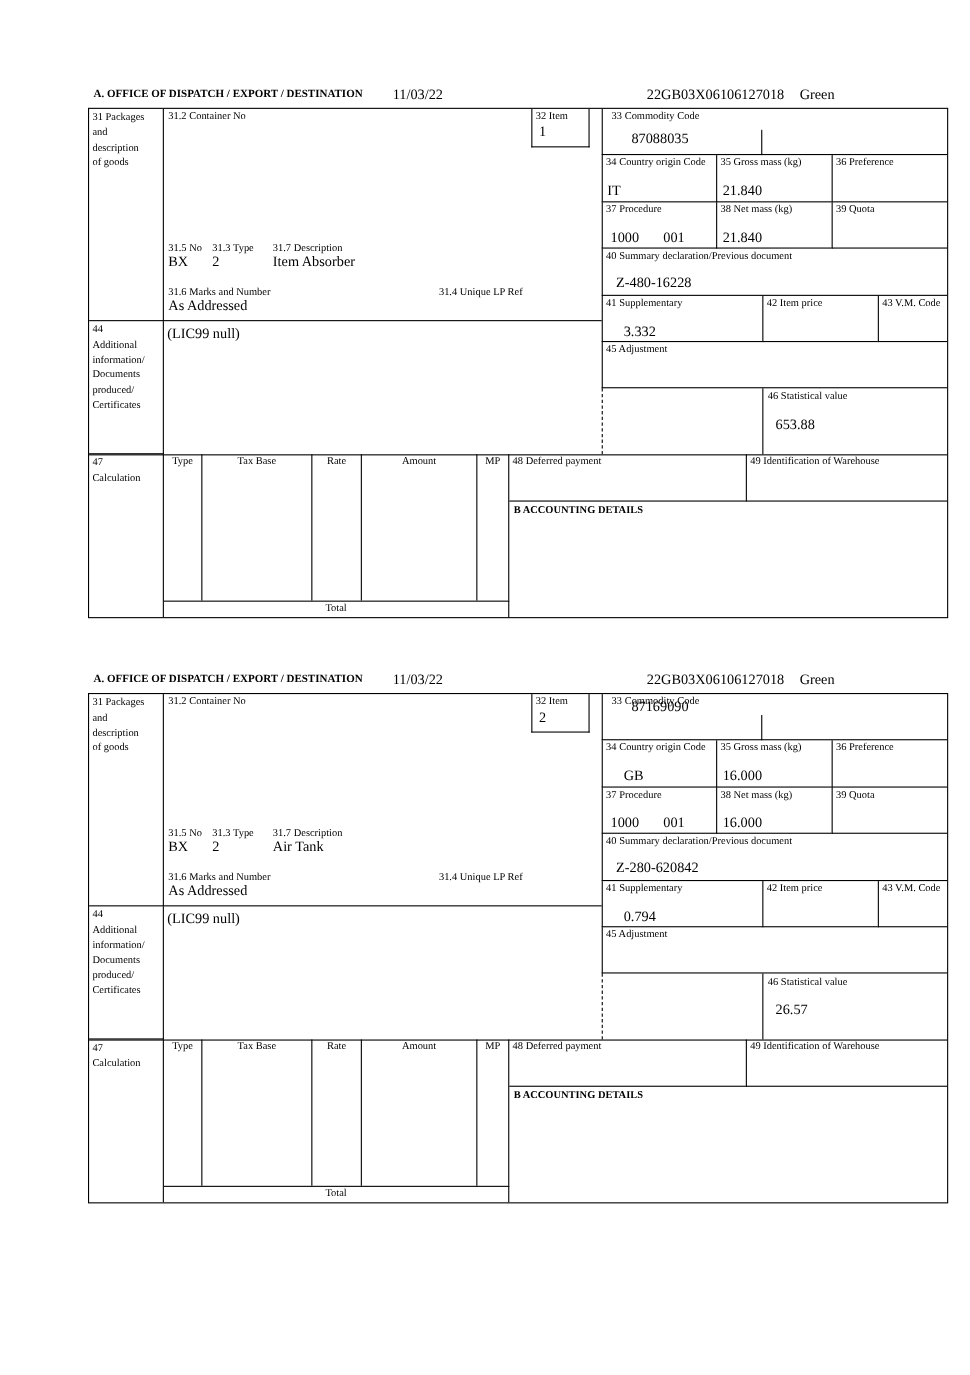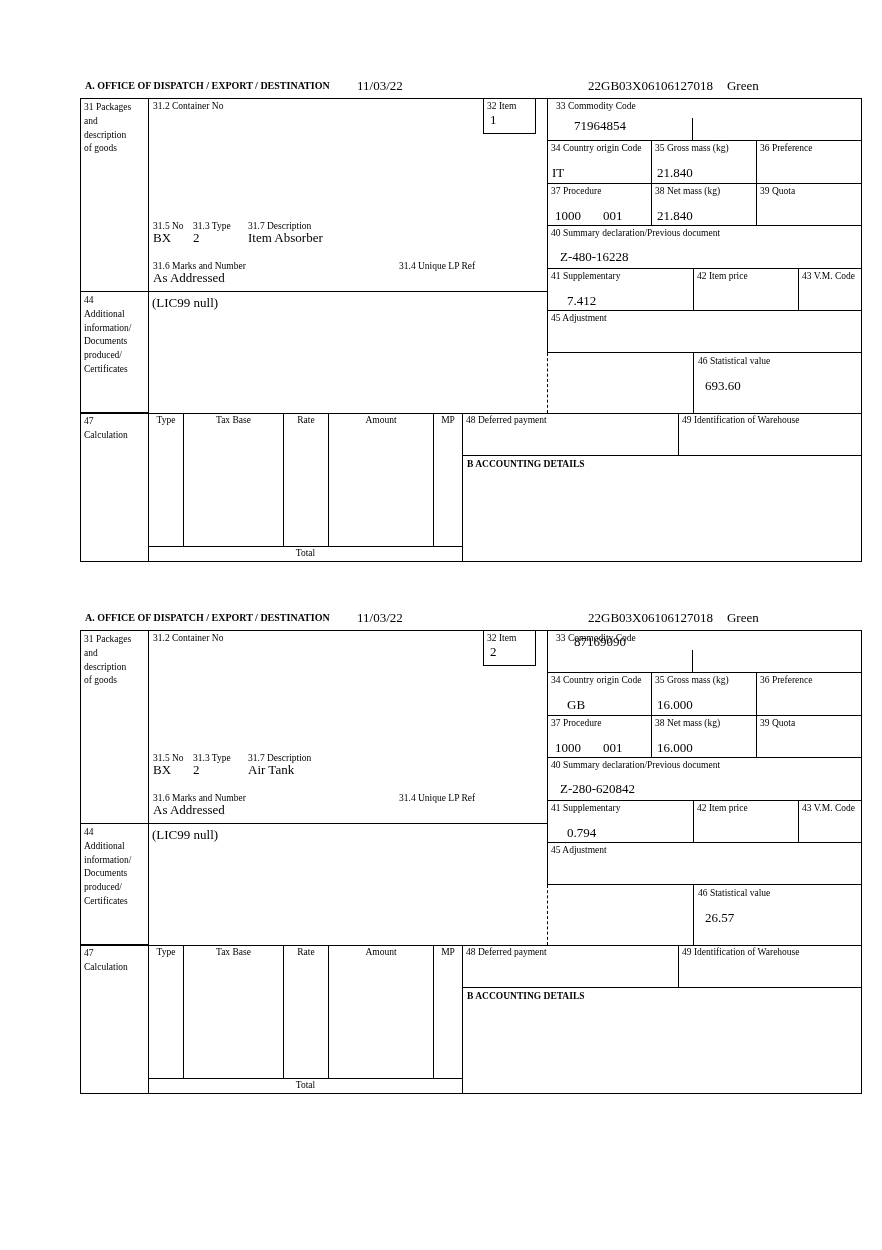--- a/index.html
+++ b/index.html
@@ -73,21 +73,21 @@
         <span class="abs lbl" style="left:3px;top:2px">32 Item</span>
         <span class="abs val" style="left:6px;top:14px">1</span>
       </div>
 
       <div class="cell" style="left:68px;top:193px;width:398px;height:121px">
         <span class="abs val" style="left:3px;top:4px">(LIC99 null)</span>
       </div>
 
       <div class="cell bl bb" style="left:466px;top:0;width:314px;height:42px">
         <span class="cl lbl" style="left:8px">33 Commodity Code</span>
-        <span class="abs val" style="left:26px;top:20px">71964854</span>
+        <span class="abs val" style="left:26px;top:20px">87088035</span>
         <div class="abs bl" style="left:144px;top:19px;height:23px;width:0"></div>
       </div>
       <div class="cell bl bb" style="left:466px;top:42px;width:104px;height:43px">
         <span class="cl lbl">34 Country origin Code</span>
         <span class="abs val" style="left:4px;top:25px">IT</span>
       </div>
       <div class="cell bl bb" style="left:570px;top:42px;width:105px;height:43px">
         <span class="cl lbl">35 Gross mass (kg)</span>
         <span class="abs val" style="left:5px;top:25px">21.840</span>
       </div>
@@ -105,35 +105,35 @@
       </div>
       <div class="cell bl bb" style="left:675px;top:85px;width:105px;height:42px">
         <span class="cl lbl">39 Quota</span>
       </div>
       <div class="cell bl bb" style="left:466px;top:127px;width:314px;height:43px">
         <span class="cl lbl">40 Summary declaration/Previous document</span>
         <span class="abs val" style="left:12px;top:24px">Z-480-16228</span>
       </div>
       <div class="cell bl bb" style="left:466px;top:170px;width:146px;height:42px">
         <span class="cl lbl">41 Supplementary</span>
-        <span class="abs val" style="left:19px;top:25px">7.412</span>
+        <span class="abs val" style="left:19px;top:25px">3.332</span>
       </div>
       <div class="cell bl bb" style="left:612px;top:170px;width:105px;height:42px">
         <span class="cl lbl">42 Item price</span>
       </div>
       <div class="cell bl bb" style="left:717px;top:170px;width:63px;height:42px">
         <span class="cl lbl">43 V.M. Code</span>
       </div>
       <div class="cell bl bb" style="left:466px;top:212px;width:314px;height:42px">
         <span class="cl lbl">45 Adjustment</span>
       </div>
       <div class="cell bld" style="left:466px;top:254px;width:146px;height:60px"></div>
       <div class="cell bl" style="left:612px;top:254px;width:168px;height:60px">
         <span class="cl lbl" style="left:4px;top:3px">46 Statistical value</span>
-        <span class="abs val" style="left:11px;top:26px">693.60</span>
+        <span class="abs val" style="left:11px;top:26px">653.88</span>
       </div>
 
       <div class="hline" style="left:0;top:314px;width:780px"></div>
 
       <div class="cell br lbl tc" style="left:68px;top:314px;width:35px;height:133px">Type</div>
       <div class="cell br lbl tc" style="left:103px;top:314px;width:100px;height:133px">Tax Base</div>
       <div class="cell br lbl tc" style="left:203px;top:314px;width:45px;height:133px">Rate</div>
       <div class="cell br lbl tc" style="left:248px;top:314px;width:105px;height:133px">Amount</div>
       <div class="cell br lbl tc" style="left:353px;top:314px;width:29px;height:133px">MP</div>
       <div class="cell br bt lbl tc" style="left:68px;top:447px;width:314px;height:15px;padding-top:1px">Total</div>

